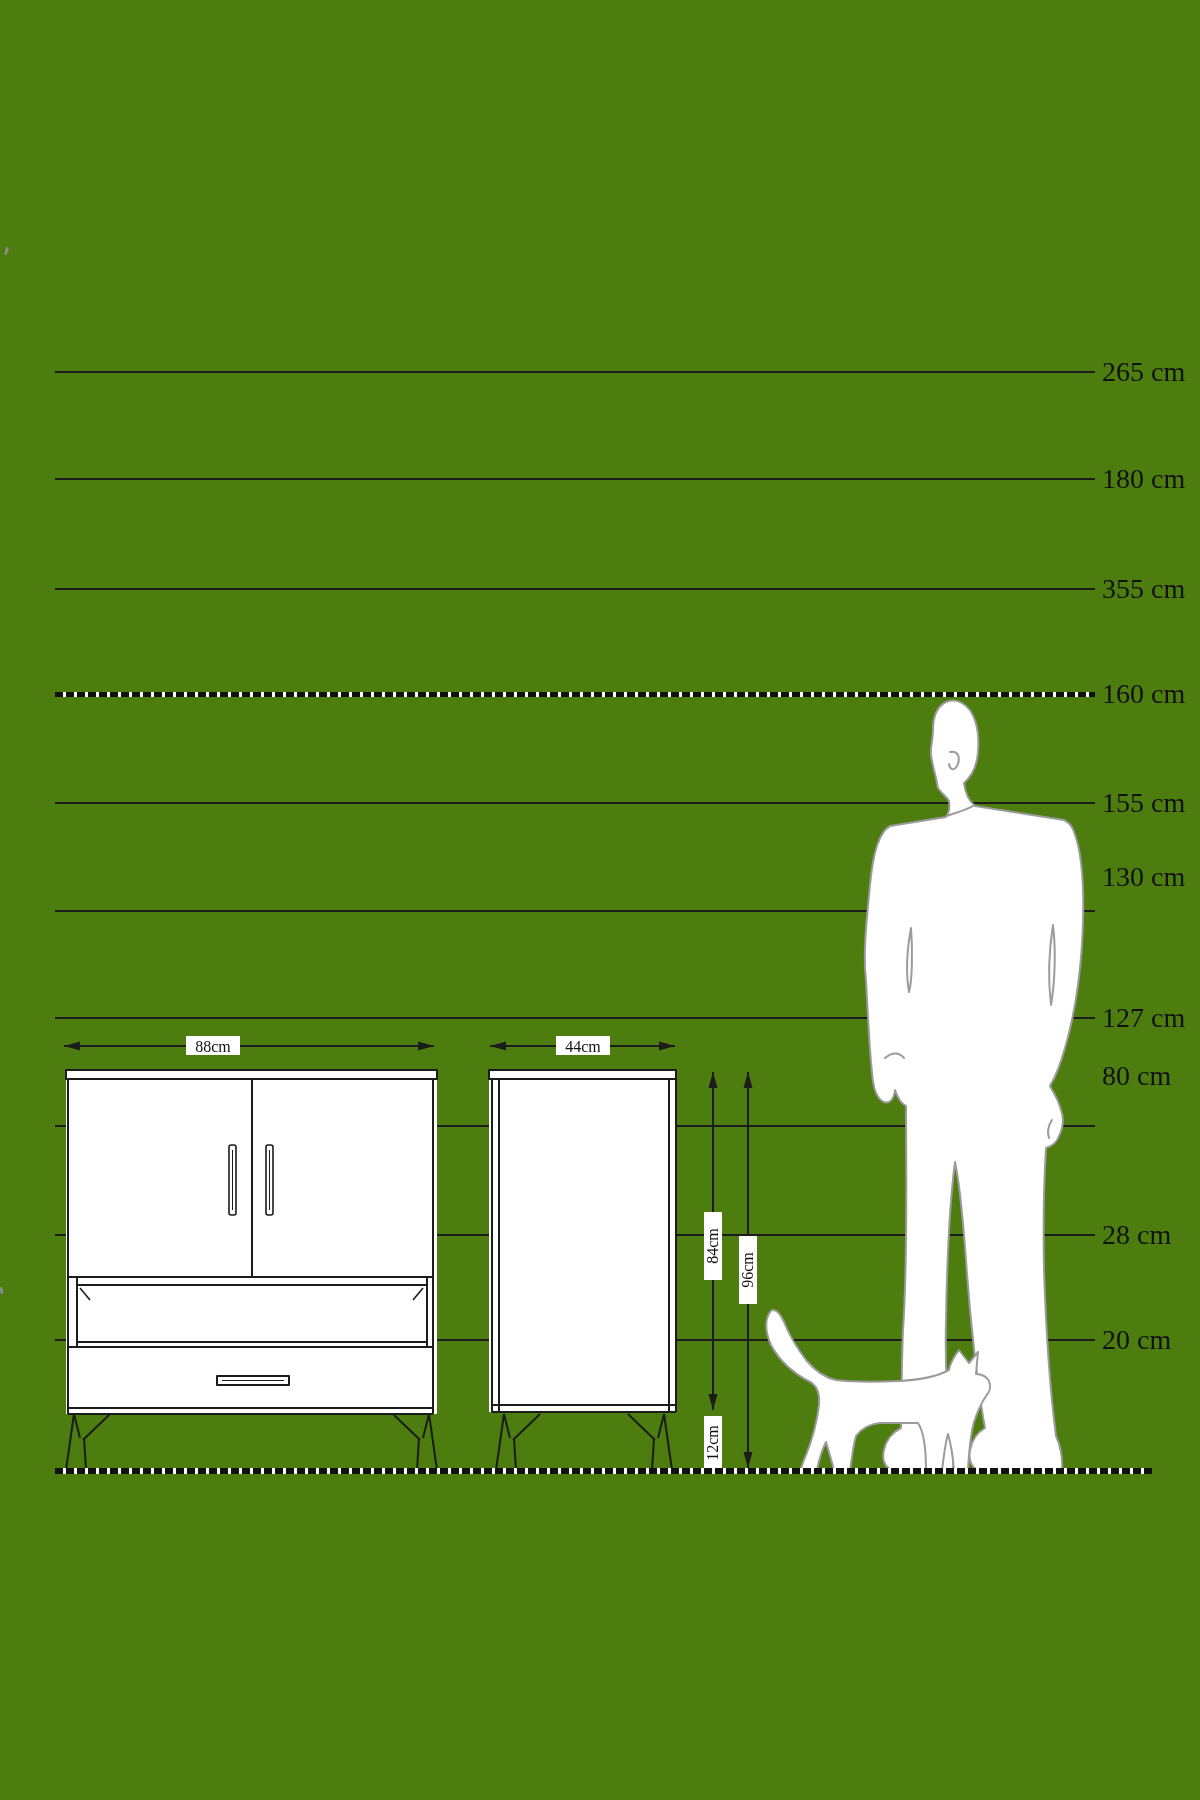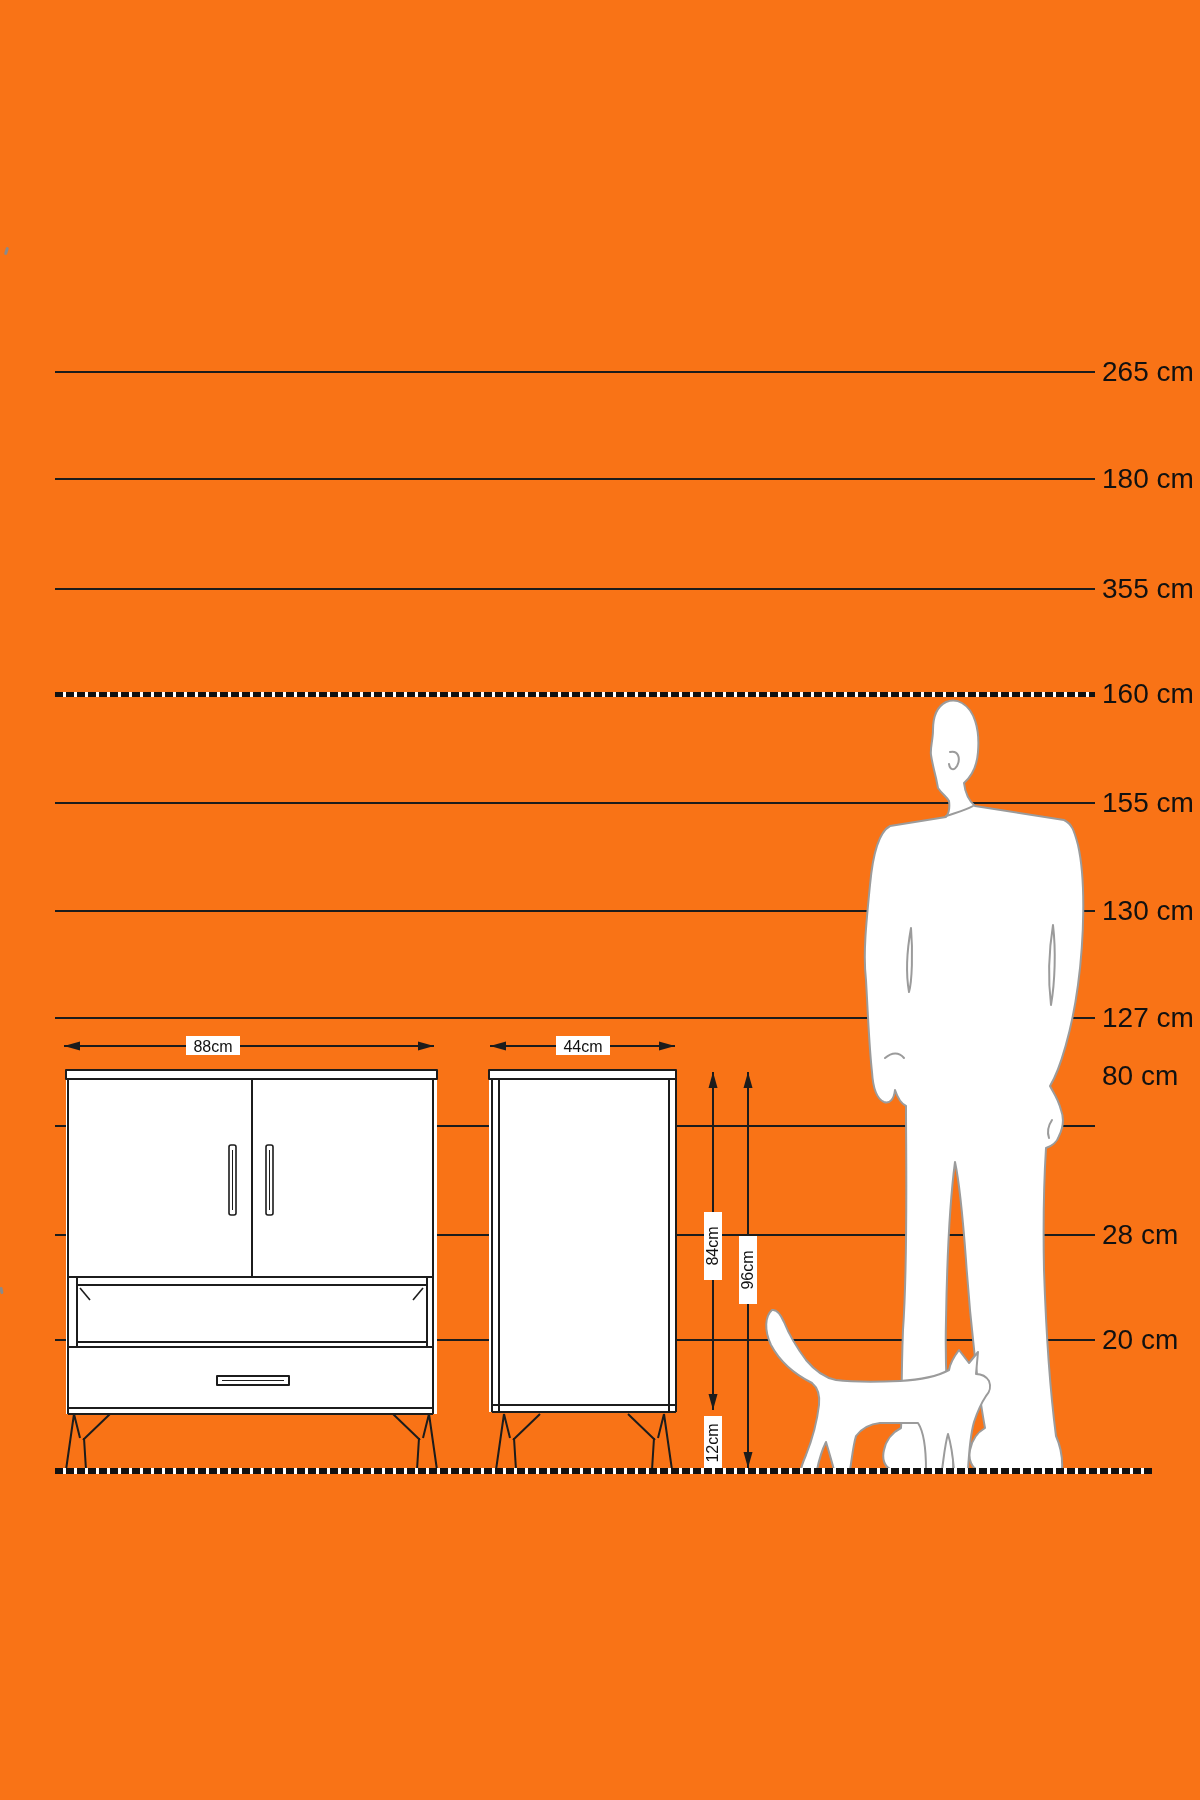--- a/index.html
+++ b/index.html
@@ -1,21 +1,21 @@
 <!DOCTYPE html>
 <html><head>
 <meta charset="utf-8">
 <style>
   html,body{margin:0;padding:0;background:#e8e8e8;}
   #stage{
     position:relative;
     width:1200px;height:1800px;
-    background:#f97316;
+    background:#4d7c0f;
     overflow:hidden;
-    font-family:Liberation Sans, sans-serif;
+    font-family:Liberation Serif, serif;
   }
   
   .ref-line{
     position:absolute;left:55px;width:1040px;height:2px;
     background:#1c1c1c;
   }
   .ref-line.hatched{
     height:5px;
     background:repeating-linear-gradient(90deg,#111 0px,#111 8px,#ffffff 8px,#ffffff 11px);
   }
@@ -23,21 +23,21 @@
   .rl-3{top:692px}
   .rl-4{top:802px}.rl-5{top:910px}.rl-6{top:1017px}
   .rl-7{top:1125px}.rl-8{top:1234px}.rl-9{top:1339px}
 
   .scale-label{
     position:absolute;left:1102px;width:98px;
     font-size:28px;line-height:28px;color:#111;
     white-space:nowrap;
   }
   .sl-0{top:358px}.sl-1{top:465px}.sl-2{top:575px}.sl-3{top:680px}
-  .sl-4{top:789px}.sl-5{top:897px}.sl-6{top:1004px}.sl-7{top:1062px}
+  .sl-4{top:789px}.sl-5{top:863px}.sl-6{top:1004px}.sl-7{top:1062px}
   .sl-8{top:1221px}.sl-9{top:1326px}
 
   
   .ground-line{
     position:absolute;left:55px;top:1468px;width:1097px;height:6px;
     background:repeating-linear-gradient(90deg,#111 0px,#111 8px,#ffffff 8px,#ffffff 11px);
   }
 
   
   #drawing{position:absolute;left:0;top:0;width:1200px;height:1800px;}

